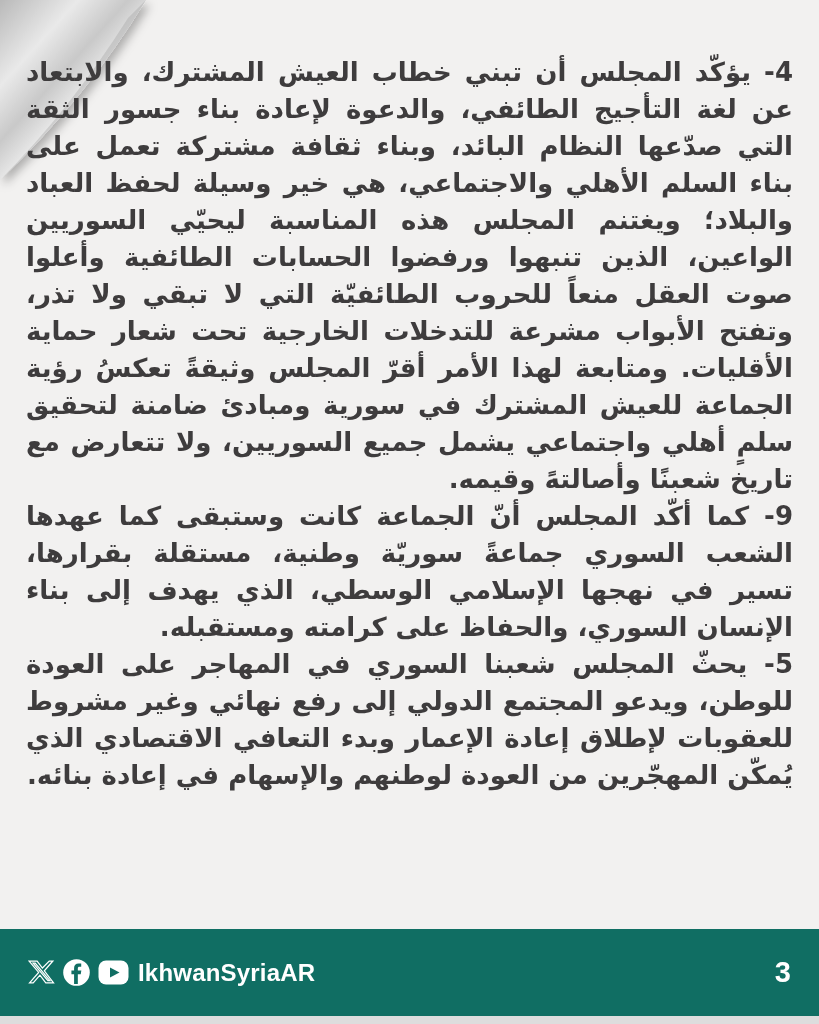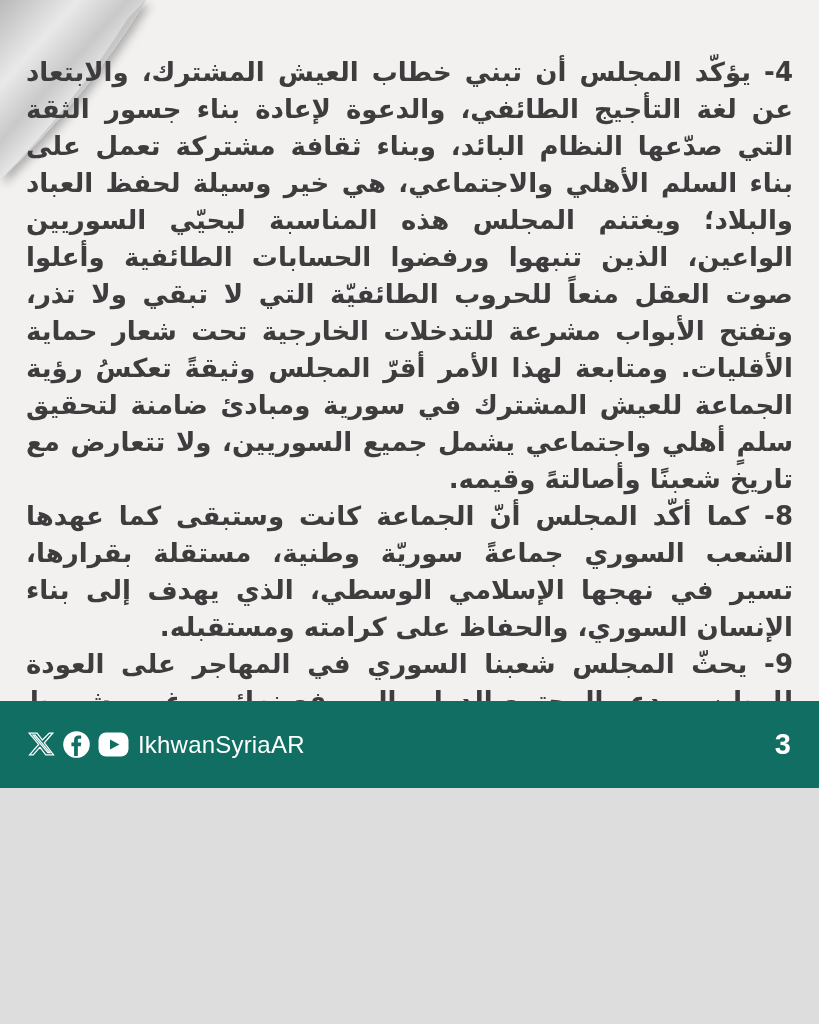--- a/index.html
+++ b/index.html
@@ -1,19 +1,19 @@
 <!DOCTYPE html>
 <html lang="ar"><head>
 <meta charset="utf-8">
 <style>
   html, body { margin: 0; padding: 0; background: #dddddd; }
   .page {
     position: relative;
     width: 819px;
-    height: 788px;
+    height: 1016px;
     margin: 0 auto;
     background: #F2F1F0;
     overflow: hidden;
     font-family: "DejaVu Sans", sans-serif;
   }
   
   .curl-wrap {
     position: absolute;
     top: 0; left: 0;
     width: 170px; height: 200px;
@@ -46,21 +46,21 @@
   }
   .social {
     display: flex;
     align-items: center;
     gap: 7px;
   }
   .social .icon { display: inline-flex; align-items: center; }
   .handle {
     color: #ffffff;
     font-family: "Liberation Sans", sans-serif;
-    font-weight: 400;
+    font-weight: 700;
     font-size: 24px;
     letter-spacing: 0.2px;
     margin-right: 4px;
     margin-left: 2px;
   }
   .pagenum {
     color: #ffffff;
     font-family: "Liberation Sans", sans-serif;
     font-weight: 700;
     font-size: 29px;
@@ -85,22 +85,22 @@
           <feDropShadow dx="4" dy="5" stdDeviation="5" flood-color="#000000" flood-opacity="0.28"></feDropShadow>
         </filter>
       </defs>
       <path d="M 146 0 L 0 0 L 0 180 Q 88 96 146 0 Z" fill="url(#curlGrad)" filter="url(#curlShadow)"></path>
       <path d="M 146 0 Q 88 96 0 180 Q 70 110 128 18 Z" fill="#9e9e9e" opacity="0.35"></path>
     </svg>
   </div>
 
   <main class="content">
     <p>4- يؤكّد المجلس أن تبني خطاب العيش المشترك، والابتعاد عن لغة التأجيج الطائفي، والدعوة لإعادة بناء جسور الثقة التي صدّعها النظام البائد، وبناء ثقافة مشتركة تعمل على بناء السلم الأهلي والاجتماعي، هي خير وسيلة لحفظ العباد والبلاد؛ ويغتنم المجلس هذه المناسبة ليحيّي السوريين الواعين، الذين تنبهوا ورفضوا الحسابات الطائفية وأعلوا صوت العقل منعاً للحروب الطائفيّة التي لا تبقي ولا تذر، وتفتح الأبواب مشرعة للتدخلات الخارجية تحت شعار حماية الأقليات. ومتابعة لهذا الأمر أقرّ المجلس وثيقةً تعكسُ رؤية الجماعة للعيش المشترك في سورية ومبادئ ضامنة لتحقيق سلمٍ أهلي واجتماعي يشمل جميع السوريين، ولا تتعارض مع تاريخ شعبنًا وأصالتهً وقيمه.</p>
-    <p>8- كما أكّد المجلس أنّ الجماعة كانت وستبقى كما عهدها الشعب السوري جماعةً سوريّة وطنية، مستقلة بقرارها، تسير في نهجها الإسلامي الوسطي، الذي يهدف إلى بناء الإنسان السوري، والحفاظ على كرامته ومستقبله.</p>
-    <p>9- يحثّ المجلس شعبنا السوري في المهاجر على العودة للوطن، ويدعو المجتمع الدولي إلى رفع نهائي وغير مشروط للعقوبات لإطلاق إعادة الإعمار وبدء التعافي الاقتصادي الذي يُمكّن المهجّرين من العودة لوطنهم والإسهام في إعادة بنائه.</p>
+    <p>9- كما أكّد المجلس أنّ الجماعة كانت وستبقى كما عهدها الشعب السوري جماعةً سوريّة وطنية، مستقلة بقرارها، تسير في نهجها الإسلامي الوسطي، الذي يهدف إلى بناء الإنسان السوري، والحفاظ على كرامته ومستقبله.</p>
+    <p>5- يحثّ المجلس شعبنا السوري في المهاجر على العودة للوطن، ويدعو المجتمع الدولي إلى رفع نهائي وغير مشروط للعقوبات لإطلاق إعادة الإعمار وبدء التعافي الاقتصادي الذي يُمكّن المهجّرين من العودة لوطنهم والإسهام في إعادة بنائه.</p>
   </main>
 
   <footer class="footer">
     <div class="social">
       <span class="icon">
         <svg width="27" height="27" viewBox="0 0 24 24">
           <path d="M18.9 1.8h3.2l-7.6 8.7 8.2 10.7h-6.9l-5.2-6.8-6 6.8H1.4l8.1-9.3L1 1.8h7.1l4.7 6.2 6.1-6.2z M17.7 19.3h1.8L6.4 3.6H4.5l13.2 15.7z" fill="none" stroke="#ffffff" stroke-width="1.1"></path>
         </svg>
       </span>
       <span class="icon">

